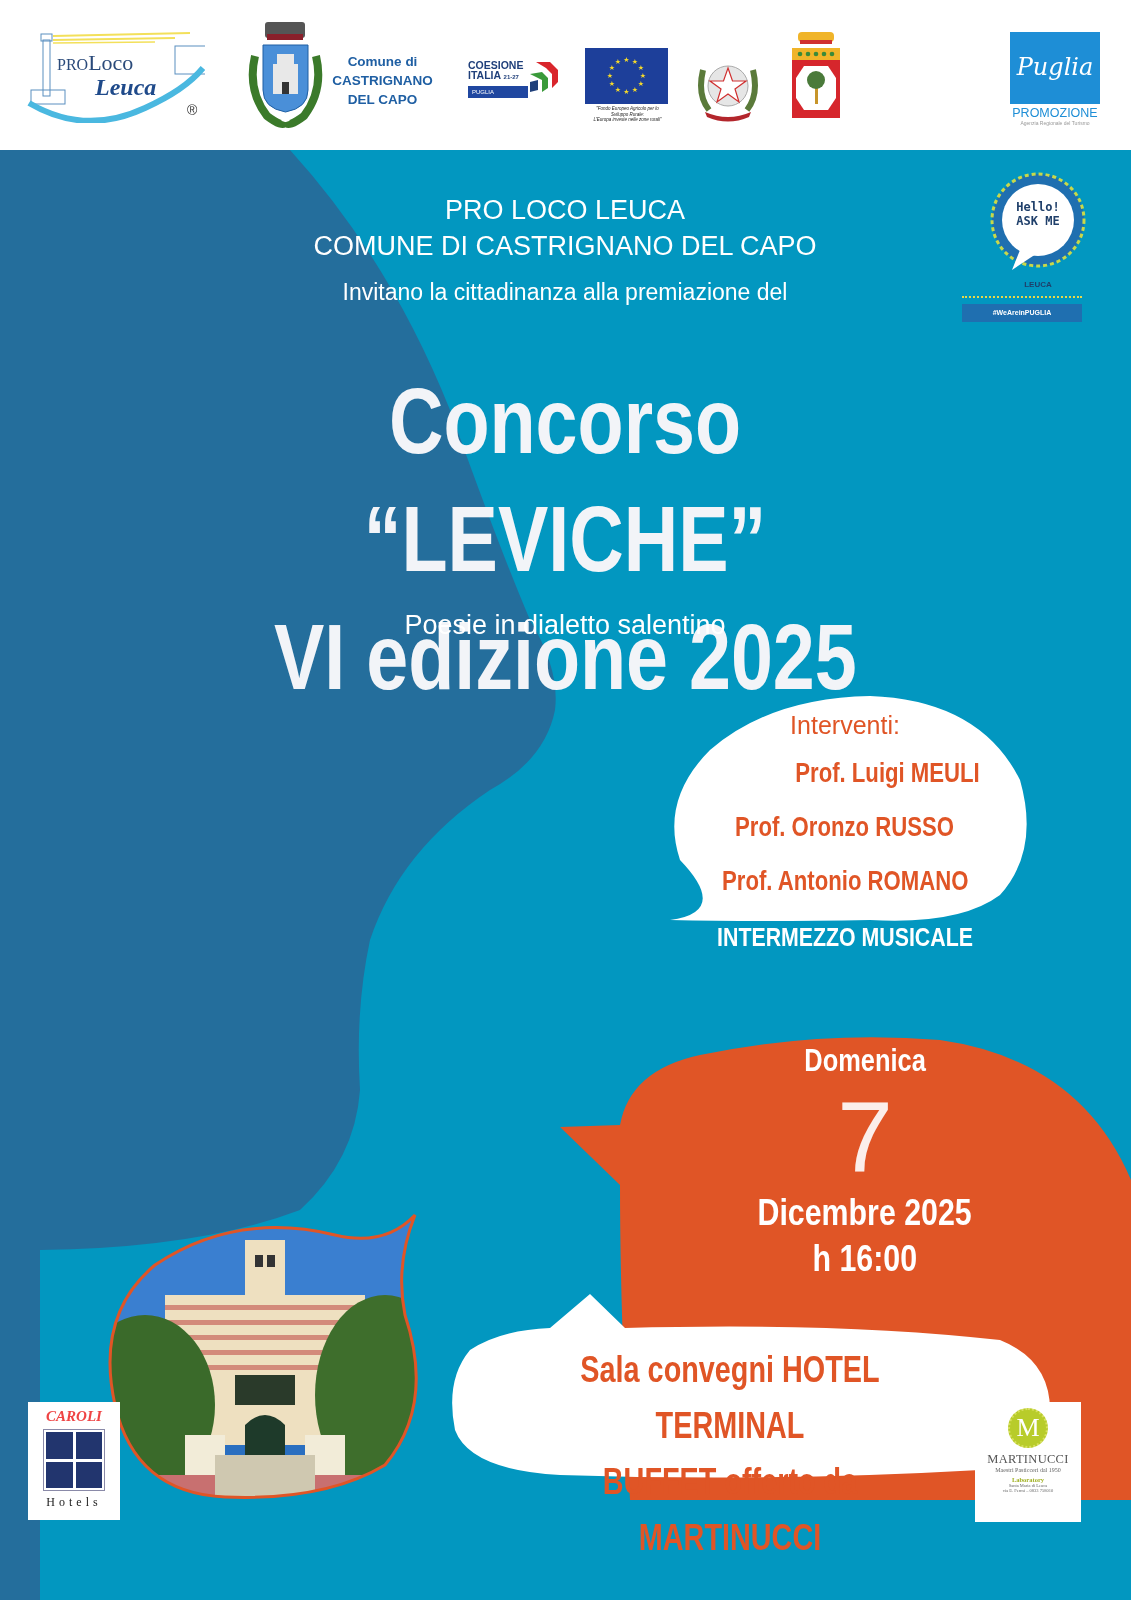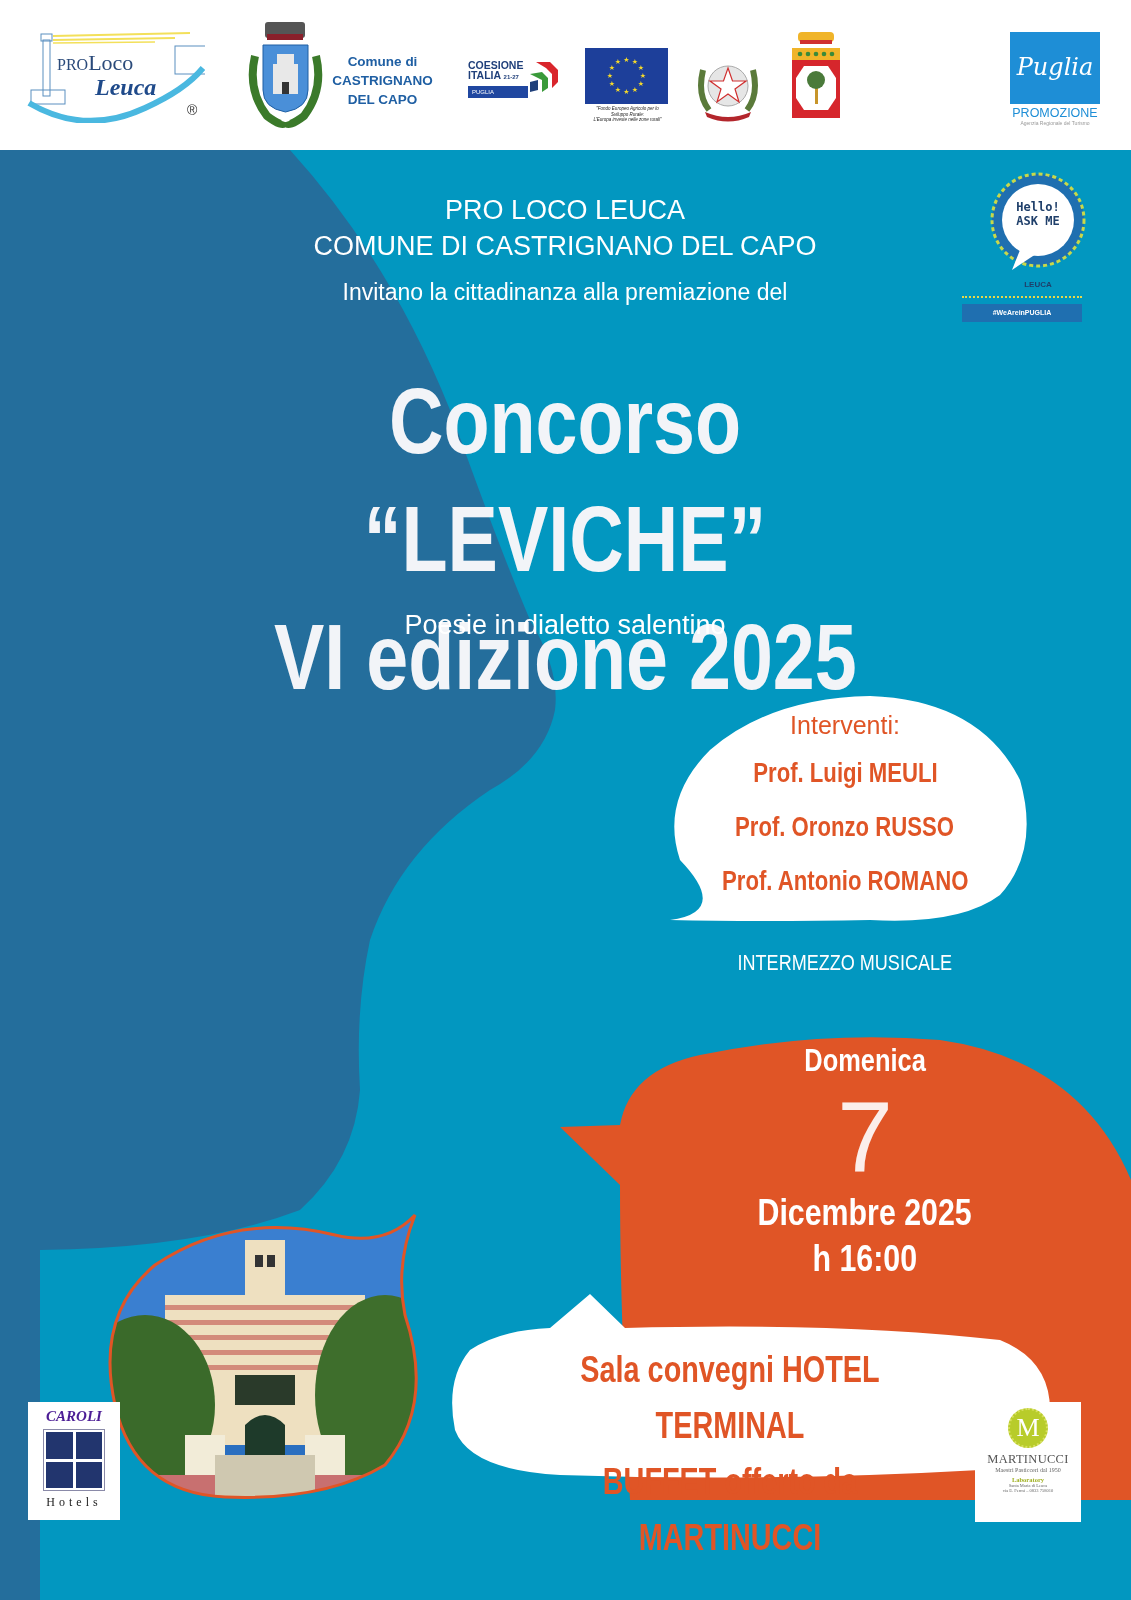--- a/index.html
+++ b/index.html
@@ -159,25 +159,25 @@
     <div><span class="cond narrow" style="transform:scaleX(0.82);">Concorso “LEVICHE”</span></div>
     <div><span class="cond narrow" style="transform:scaleX(0.82);">VI edizione 2025</span></div>
   </div>
   <div class="abs center white" style="left:170px;top:460px;width:790px;font-size:27px;">Poesie in dialetto salentino</div>
 
   <svg class="abs" style="left:640px;top:540px;" width="400" height="240" viewBox="0 0 400 240">
     <path d="M30 230 Q90 222 40 170 Q20 110 70 60 Q130 8 230 6 Q340 10 380 90 Q400 160 360 205 Q320 235 230 230 Q120 232 30 230 Z" fill="#fff"></path>
   </svg>
   <div class="abs center orange" style="left:690px;top:558px;width:310px;">
     <div style="font-size:25px;line-height:34px;">Interventi:</div>
-    <div style="font-weight:bold;font-size:27px;line-height:54px;margin-top:4px;"><span class="cond narrow" style="transform:scaleX(0.82);">Prof. Luigi MEULI</span></div>
+    <div style="font-weight:bold;font-size:27px;line-height:54px;margin-top:4px;text-align:right;"><span class="cond narrow" style="transform:scaleX(0.82);">Prof. Luigi MEULI</span></div>
     <div style="font-weight:bold;font-size:27px;line-height:54px;"><span class="cond narrow" style="transform:scaleX(0.82);">Prof. Oronzo RUSSO</span></div>
     <div style="font-weight:bold;font-size:27px;line-height:54px;"><span class="cond narrow" style="transform:scaleX(0.82);">Prof. Antonio ROMANO</span></div>
   </div>
-  <div class="abs center white" style="left:680px;top:800px;width:330px;font-weight:normal;font-size:22px;"><span class="cond narrow" style="transform:scaleX(0.82);">INTERMEZZO MUSICALE</span></div>
+  <div class="abs center white" style="left:680px;top:772px;width:330px;font-weight:bold;font-size:26px;"><span class="cond narrow" style="transform:scaleX(0.82);">INTERMEZZO MUSICALE</span></div>
 
   <svg class="abs" style="left:560px;top:870px;" width="571" height="480" viewBox="0 0 571 480">
     <path d="M0 107 L60 105 Q70 50 140 35 Q260 10 380 20 Q520 40 571 160 L571 480 L70 480 Q60 300 60 165 Z" fill="#e05526"></path>
   </svg>
   <div class="abs center white" style="left:700px;top:888px;width:330px;">
     <div style="font-weight:bold;font-size:31px;line-height:46px;"><span class="cond narrow" style="transform:scaleX(0.82);">Domenica</span></div>
     <div style="font-size:100px;line-height:106px;font-weight:normal;color:#fbeeea;">7</div>
     <div style="font-weight:bold;font-size:37px;line-height:46px;"><span class="cond narrow" style="transform:scaleX(0.82);">Dicembre 2025</span></div>
     <div style="font-weight:bold;font-size:37px;line-height:46px;"><span class="cond narrow" style="transform:scaleX(0.82);">h 16:00</span></div>
   </div>
@@ -216,21 +216,21 @@
 
   <svg class="abs" style="left:440px;top:1140px;" width="620" height="200" viewBox="0 0 620 200">
     <path d="M30 60 Q60 40 110 38 L150 4 L185 38 Q400 32 560 50 Q610 70 610 120 Q605 170 540 180 Q330 192 120 185 Q30 180 15 140 Q5 90 30 60 Z" fill="#fff"></path>
   </svg>
   <div class="abs center orange" style="left:460px;top:1192px;width:540px;font-weight:bold;font-size:36px;line-height:56px;">
     <div><span class="cond narrow" style="transform:scaleX(0.8);">Sala convegni HOTEL TERMINAL</span></div>
     <div><span class="cond narrow" style="transform:scaleX(0.8);">BUFFET offerto da MARTINUCCI</span></div>
   </div>
 
   <div class="abs" style="left:28px;top:1252px;width:92px;height:118px;background:#fff;">
-    <div class="center" style="font-family:'Liberation Serif',serif;font-style:italic;font-weight:bold;color:#4c1d95;font-size:15px;margin-top:6px;">CAROLI</div>
+    <div class="center" style="font-family:'Liberation Serif',serif;font-style:italic;font-weight:bold;color:#ef4444;font-size:15px;margin-top:6px;">CAROLI</div>
     <div style="margin:4px auto 0;width:62px;height:62px;border:1px solid #8a8aa8;padding:2px;box-sizing:border-box;display:grid;grid-template-columns:1fr 1fr;grid-gap:3px;">
       <div style="background:#22356e;"></div>
         <div style="background:#22356e;"></div>
         <div style="background:#22356e;"></div>
         <div style="background:#22356e;"></div>
     </div>
     <div class="center" style="font-family:'Liberation Serif',serif;color:#222;font-size:12px;letter-spacing:4px;margin-top:4px;">Hotels</div>
   </div>
 
   <div class="abs" style="left:975px;top:1252px;width:106px;height:120px;background:#fff;">

